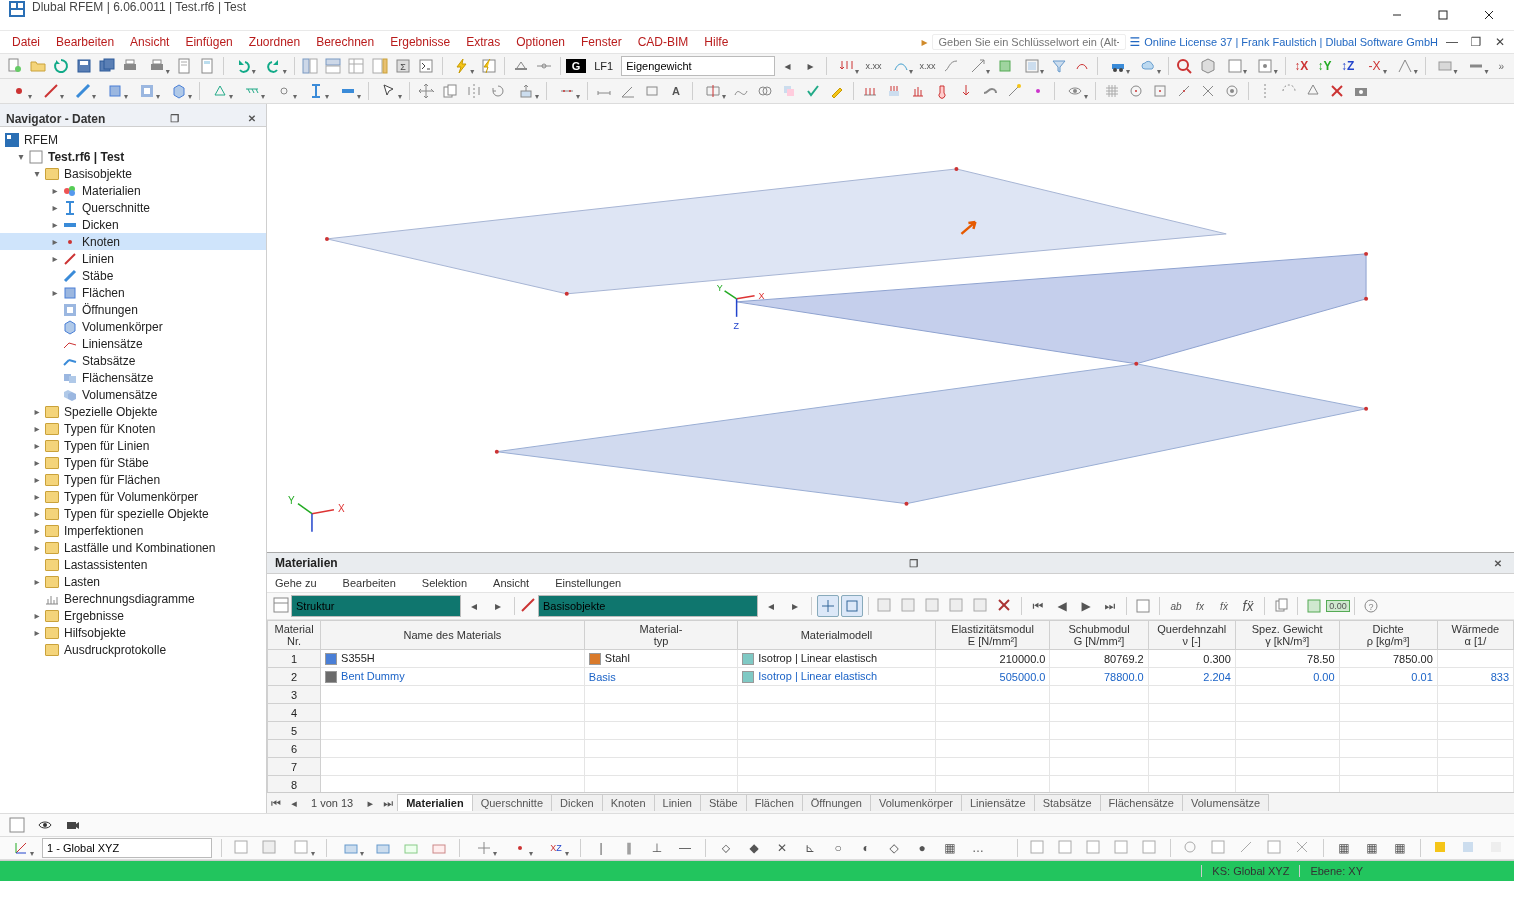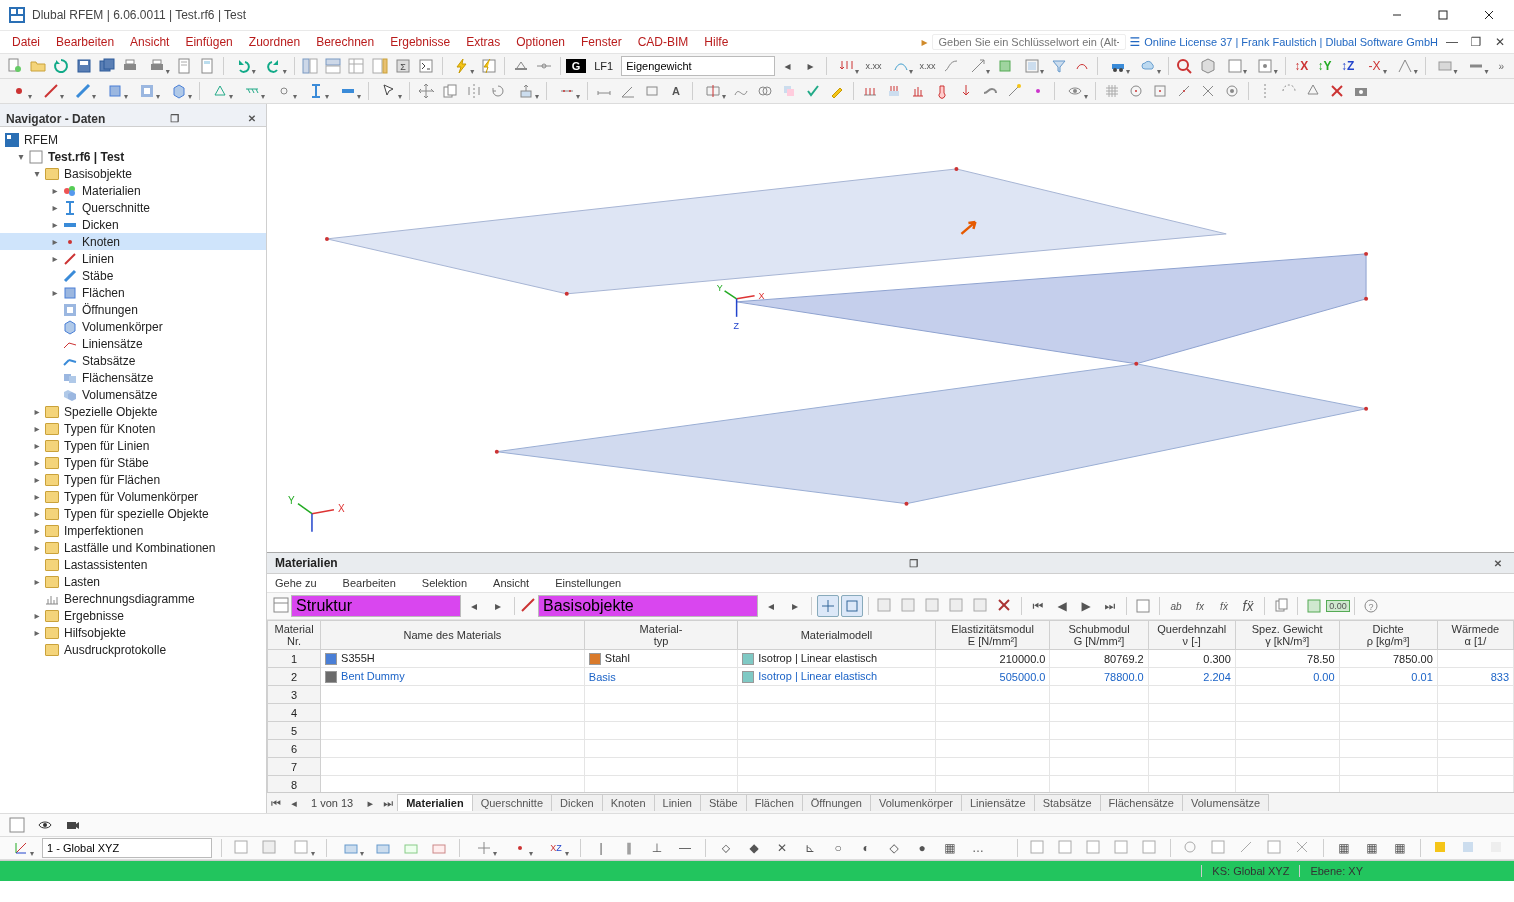--- a/index.html
+++ b/index.html
@@ -1,16 +1,16 @@
 <!DOCTYPE html>
 <html><head>
 <meta charset="utf-8">
 <style>
   html,body{margin:0;padding:0;font-family:"Segoe UI",Tahoma,sans-serif;font-size:12px;color:#222;background:#fff;overflow:hidden;width:1514px;height:902px}
-  .titlebar{height:30px;background:#fff;display:flex;align-items:center;padding:0 2px;border-bottom:1px solid #e9e9e9}
+  .titlebar{height:30px;background:#fff;display:flex;align-items:flex-start;padding:0 2px;border-bottom:1px solid #e9e9e9}
   .titlebar .app-icon{width:18px;height:18px;margin:0 6px;display:inline-block}
   .titlebar .title{flex:0 0 auto;color:#444}
   .titlebar .spacer{flex:1}
   .titlebar .winbtn{width:46px;height:30px;display:flex;align-items:center;justify-content:center;color:#222}
   .menubar{height:22px;display:flex;align-items:center;padding:0 4px;border-bottom:1px solid #e4e4e4;background:#fff;font-size:12px}
   .menubar .mi{padding:2px 8px;color:#b91c1c}
   .menubar .right{margin-left:auto;display:flex;align-items:center;gap:4px}
   .menubar .search{color:#9aa0a6;border:1px solid #eee;border-radius:2px;padding:1px 6px;width:180px;font-size:11px;background:#fff}
   .menubar .lic{color:#2268c2;font-size:11px}
   .menubar .mdi{width:20px;height:18px;display:flex;align-items:center;justify-content:center;color:#444}
@@ -37,21 +37,21 @@
   .tree .lbl{}
   .tree .bold{font-weight:bold}
   .viewport{flex:1;display:flex;flex-direction:column;min-width:0}
   .canvas-wrap{flex:1;position:relative;background:#fff;overflow:hidden}
   .canvas-wrap svg{position:absolute;inset:0}
   .panel-bottom{height:260px;border-top:1px solid #aaa;display:flex;flex-direction:column;background:#fff}
   .panel-title{background:#e9ecef;border-bottom:1px solid #cfcfcf;height:20px;display:flex;align-items:center;padding:0 8px;font-weight:bold}
   .panel-title .panelbtn{margin-left:auto;width:16px;height:16px;display:flex;align-items:center;justify-content:center;color:#555;font-size:10px}
   .panel-menu{height:18px;display:flex;align-items:center;gap:26px;padding:0 8px;font-size:11px;color:#333;border-bottom:1px solid #e4e4e4}
   .panel-tb{height:26px;display:flex;align-items:center;padding:0 6px;gap:2px;border-bottom:1px solid #e4e4e4;background:#f9f9f9}
-  .panel-tb .combo{border:1px solid #bbb;background:#d946ef;height:20px;font-size:16px;padding:0 4px}
+  .panel-tb .combo{border:1px solid #bbb;background:#0f766e;height:20px;font-size:11px;padding:0 4px}
   .grid{flex:1;overflow:auto;position:relative;background:#fff}
   table.data{border-collapse:collapse;width:100%;font-size:11px}
   table.data th{background:#f4f4f4;border:1px solid #d0d0d0;padding:2px 4px;font-weight:normal;color:#333;position:sticky;top:0}
   table.data td{border:1px solid #e5e5e5;padding:1px 4px;height:15px}
   table.data td.rownum{background:#f4f4f4;text-align:center;border:1px solid #d0d0d0;width:30px}
   table.data td.num{text-align:right}
   .blue-cell{color:#1b63c7}
   .sw{display:inline-block;width:10px;height:10px;margin-right:4px;vertical-align:middle;border:1px solid #999}
   .tabstrip{height:20px;border-top:1px solid #ccc;display:flex;align-items:center;background:#f5f5f5;font-size:11px}
   .tabstrip .navbtn{width:18px;text-align:center;color:#555}

